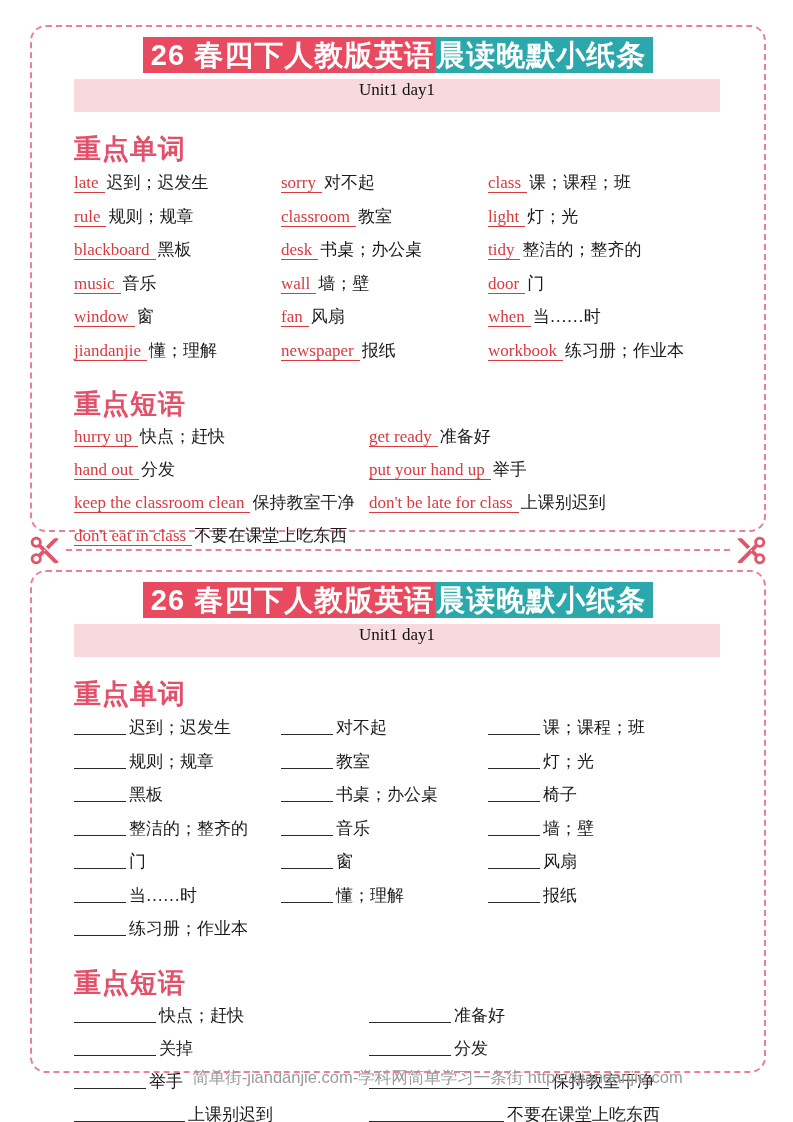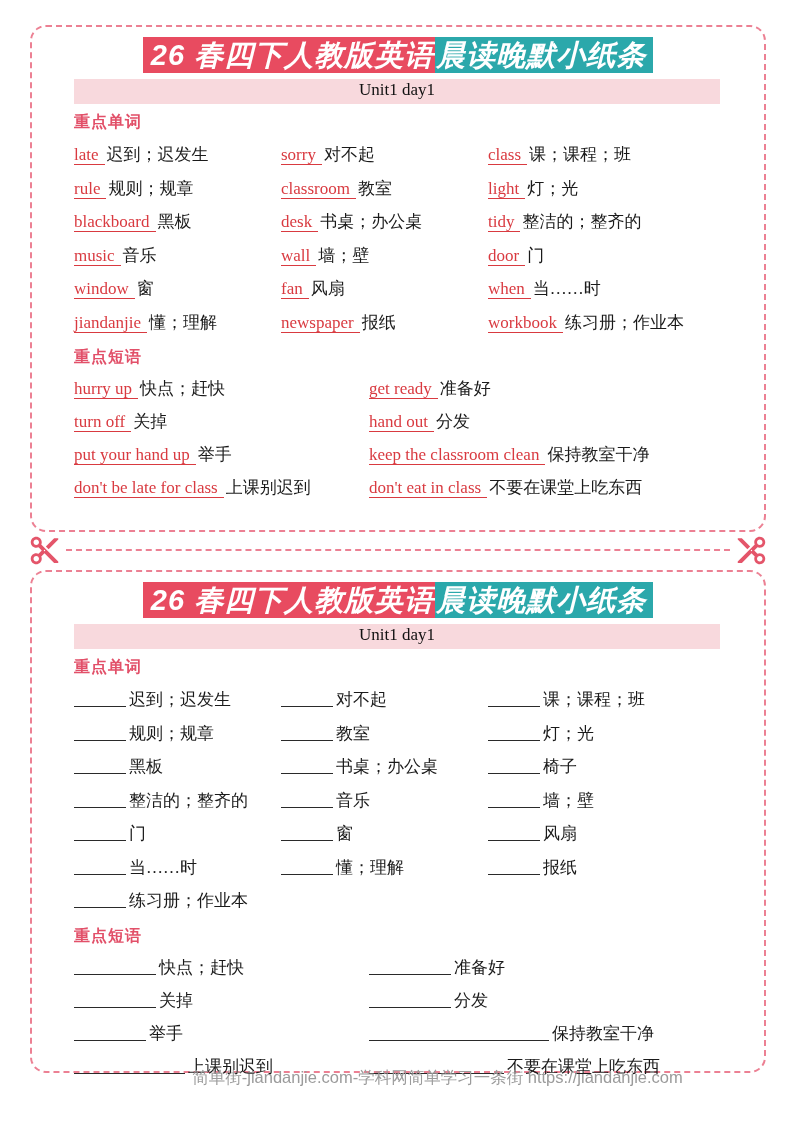--- a/index.html
+++ b/index.html
@@ -14,35 +14,34 @@
     padding:8px 42px 0 42px;background:#fff;
   }
   .card.top{top:25px;height:507px;}
   .card.bottom{top:570px;height:503px;}
 
   .title{
     width:fit-content;margin:0 auto;white-space:nowrap;
     font-family:"Liberation Sans","DejaVu Sans",sans-serif;
     font-weight:bold;font-size:29px;line-height:40px;color:#ffffff;
     letter-spacing:1px;
-    font-style:italic;
   }
   .title .seg-red{background:var(--title_red_bg);padding:2px 1px 2px 8px;}
   .title .seg-teal{background:var(--title_teal_bg);padding:2px 7px 2px 1px;}
 
   .subtitle{
-    margin-top:4px;width:646px;height:25px;line-height:21px;
+    margin-top:4px;width:646px;height:33px;line-height:21px;
     background:var(--subtitle_bg);text-align:center;
     font-size:17px;color:#111;
   }
 
   .section-heading{
-    margin-top:4px;line-height:27px;
+    margin-top:24px;line-height:27px;
     font-family:"Liberation Sans","DejaVu Sans",sans-serif;
-    font-weight:bold;font-size:16px;color:var(--heading);
+    font-weight:bold;font-size:27px;color:var(--heading);
     letter-spacing:1px;
   }
 
   .words-grid{
     display:grid;grid-template-columns:207px 207px 1fr;
     font-size:17px;line-height:33.5px;margin-top:3px;color:#1a1a1a;
   }
   .phrases-grid{
     display:grid;grid-template-columns:295px 1fr;
     font-size:17px;line-height:33px;margin-top:2px;color:#1a1a1a;
@@ -104,21 +103,20 @@
       <div class="word-item"><span class="en">fan</span><span class="zh">风扇</span></div>
       <div class="word-item"><span class="en">when</span><span class="zh">当……时</span></div>
       <div class="word-item"><span class="en">jiandanjie</span><span class="zh">懂；理解</span></div>
       <div class="word-item"><span class="en">newspaper</span><span class="zh">报纸</span></div>
       <div class="word-item"><span class="en">workbook</span><span class="zh">练习册；作业本</span></div>
     </div>
   <div class="section-heading">重点短语</div>
   <div class="phrases-grid">
       <div class="phrase-item"><span class="en">hurry up</span><span class="zh">快点；赶快</span></div>
       <div class="phrase-item"><span class="en">get ready</span><span class="zh">准备好</span></div>
-      <div class="phrase-item"><span class="en">turn off</span><span class="zh">关掉</span></div>
       <div class="phrase-item"><span class="en">hand out</span><span class="zh">分发</span></div>
       <div class="phrase-item"><span class="en">put your hand up</span><span class="zh">举手</span></div>
       <div class="phrase-item"><span class="en">keep the classroom clean</span><span class="zh">保持教室干净</span></div>
       <div class="phrase-item"><span class="en">don't be late for class</span><span class="zh">上课别迟到</span></div>
       <div class="phrase-item"><span class="en">don't eat in class</span><span class="zh">不要在课堂上吃东西</span></div>
     </div>
 </div>
 
 <div class="cut-row">
   <span class="scissors left">

